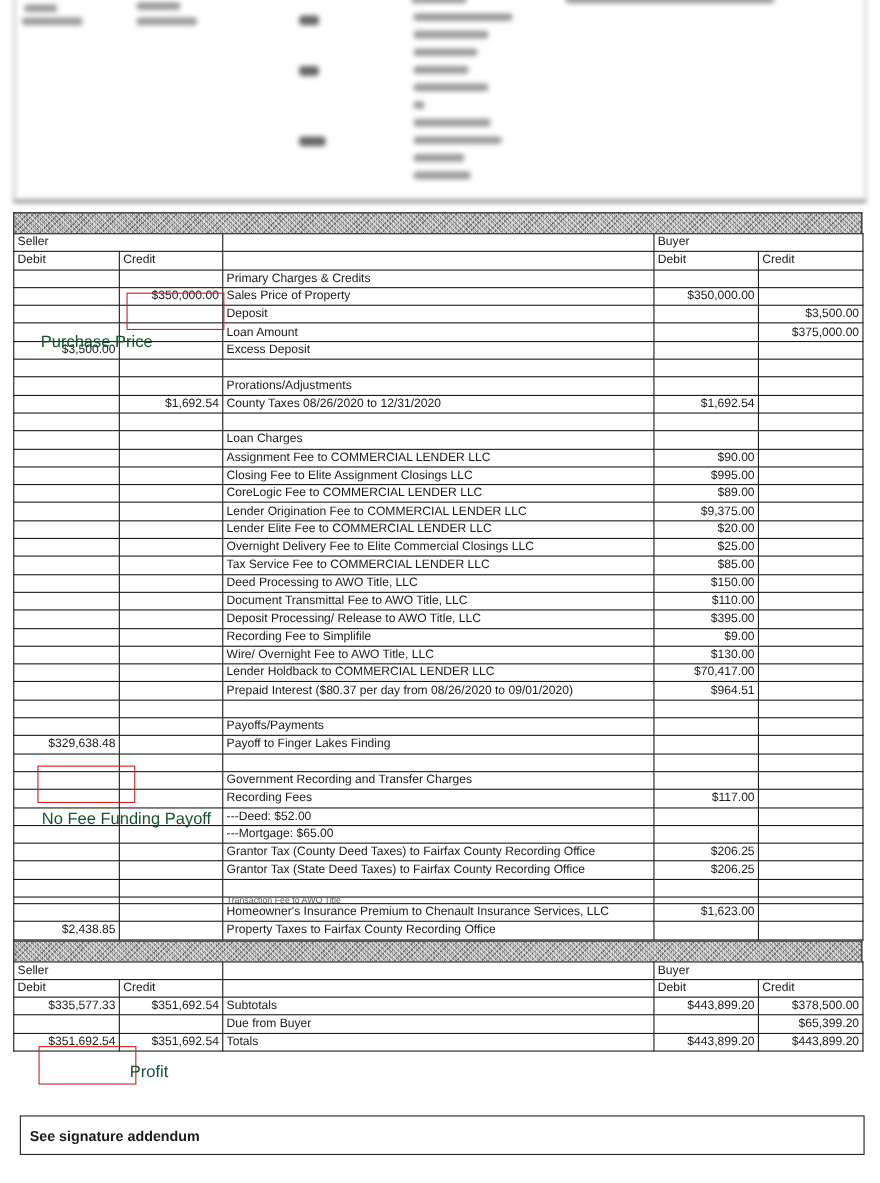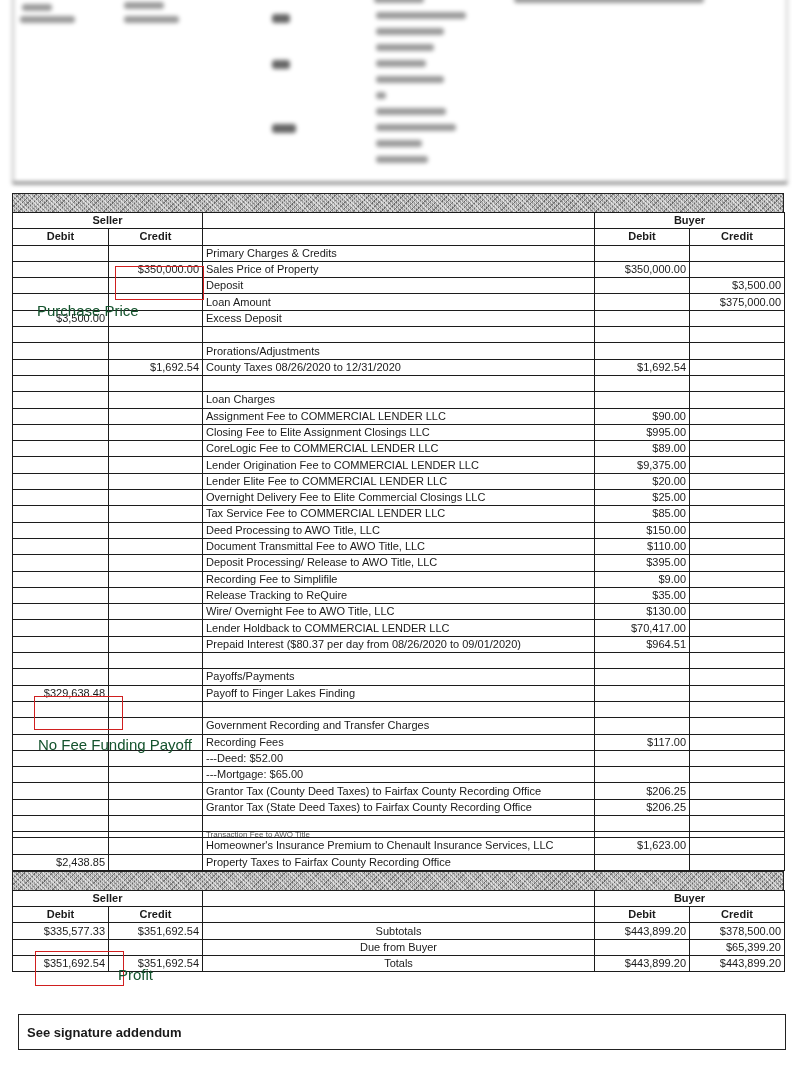--- a/index.html
+++ b/index.html
@@ -26,23 +26,23 @@
       repeating-linear-gradient(-45deg, rgba(0,0,0,.35) 0 1px, transparent 1px 4px),
       repeating-linear-gradient(90deg, rgba(255,255,255,.4) 0 1px, transparent 1px 2px);
   }
   table { border-collapse:collapse; width:100%; table-layout:fixed; }
   td {
     border:1.3px solid #1c1c1c; height:15.3px; padding:0 3px; font-size:11px;
     white-space:nowrap; overflow:visible; line-height:15px;
   }
   col.c1 { width:96px; } col.c2 { width:94px; } col.c3 { width:392px; } col.c4 { width:95px; } col.c5 { width:95px; }
   .num { text-align:right; }
-  .center { text-align:center; }
+  .center { text-align:left; }
   .bold { font-weight:normal; }
-  .hdrcell { text-align:center; font-weight:bold; font-size:11px; }
+  .hdrcell { text-align:left; font-weight:normal; font-size:11px; }
   .ann-box { position:absolute; border:1.3px solid #d01f1f; }
   .ann-text { position:absolute; color:#14532d; font-size:15px; white-space:nowrap; }
   .sig {
     position:absolute; left:18px; top:1014px; width:768px; height:36px;
     border:1.5px solid #222; font-size:13px; font-weight:bold; line-height:36px; padding-left:8px;
     box-sizing:border-box;
   }
   .ghost { color:#555; font-size:8px; line-height:6px; overflow:hidden; height:5px; display:block; }
 </style>
 </head>
@@ -236,27 +236,20 @@
         <tr>
           <td class="num"></td>
           <td class="num"></td>
           <td>Recording Fee to Simplifile</td>
           <td class="num">$9.00</td>
           <td class="num"></td>
         </tr>
         <tr>
           <td class="num"></td>
           <td class="num"></td>
-          <td>Release Tracking to ReQuire</td>
-          <td class="num">$35.00</td>
-          <td class="num"></td>
-        </tr>
-        <tr>
-          <td class="num"></td>
-          <td class="num"></td>
           <td>Wire/ Overnight Fee to AWO Title, LLC</td>
           <td class="num">$130.00</td>
           <td class="num"></td>
         </tr>
         <tr>
           <td class="num"></td>
           <td class="num"></td>
           <td>Lender Holdback to COMMERCIAL LENDER LLC</td>
           <td class="num">$70,417.00</td>
           <td class="num"></td>

